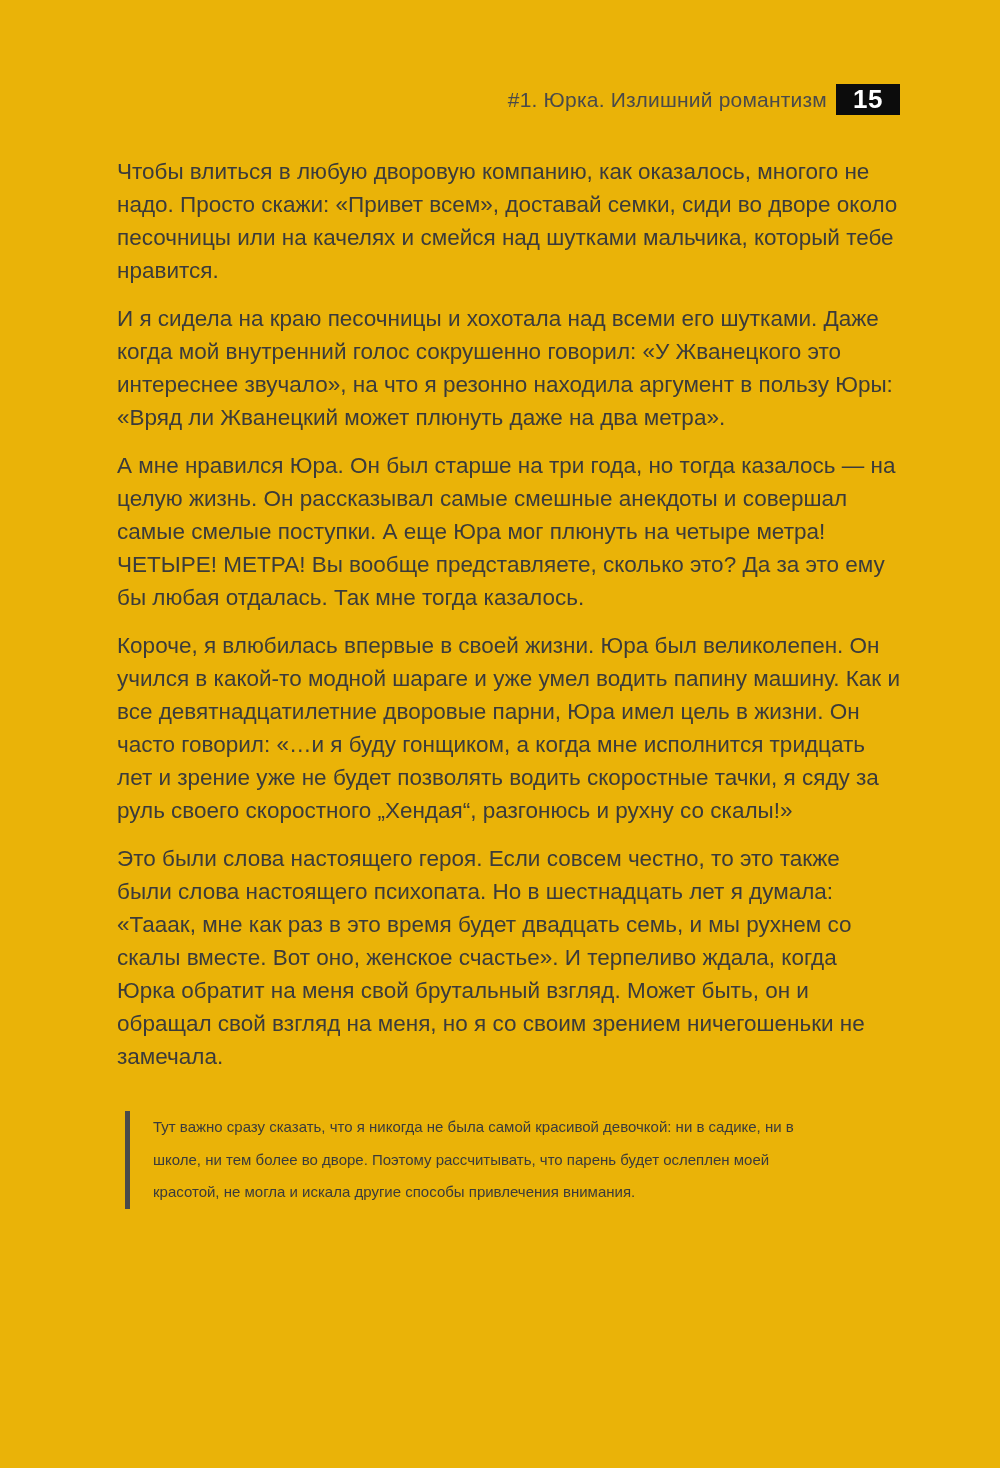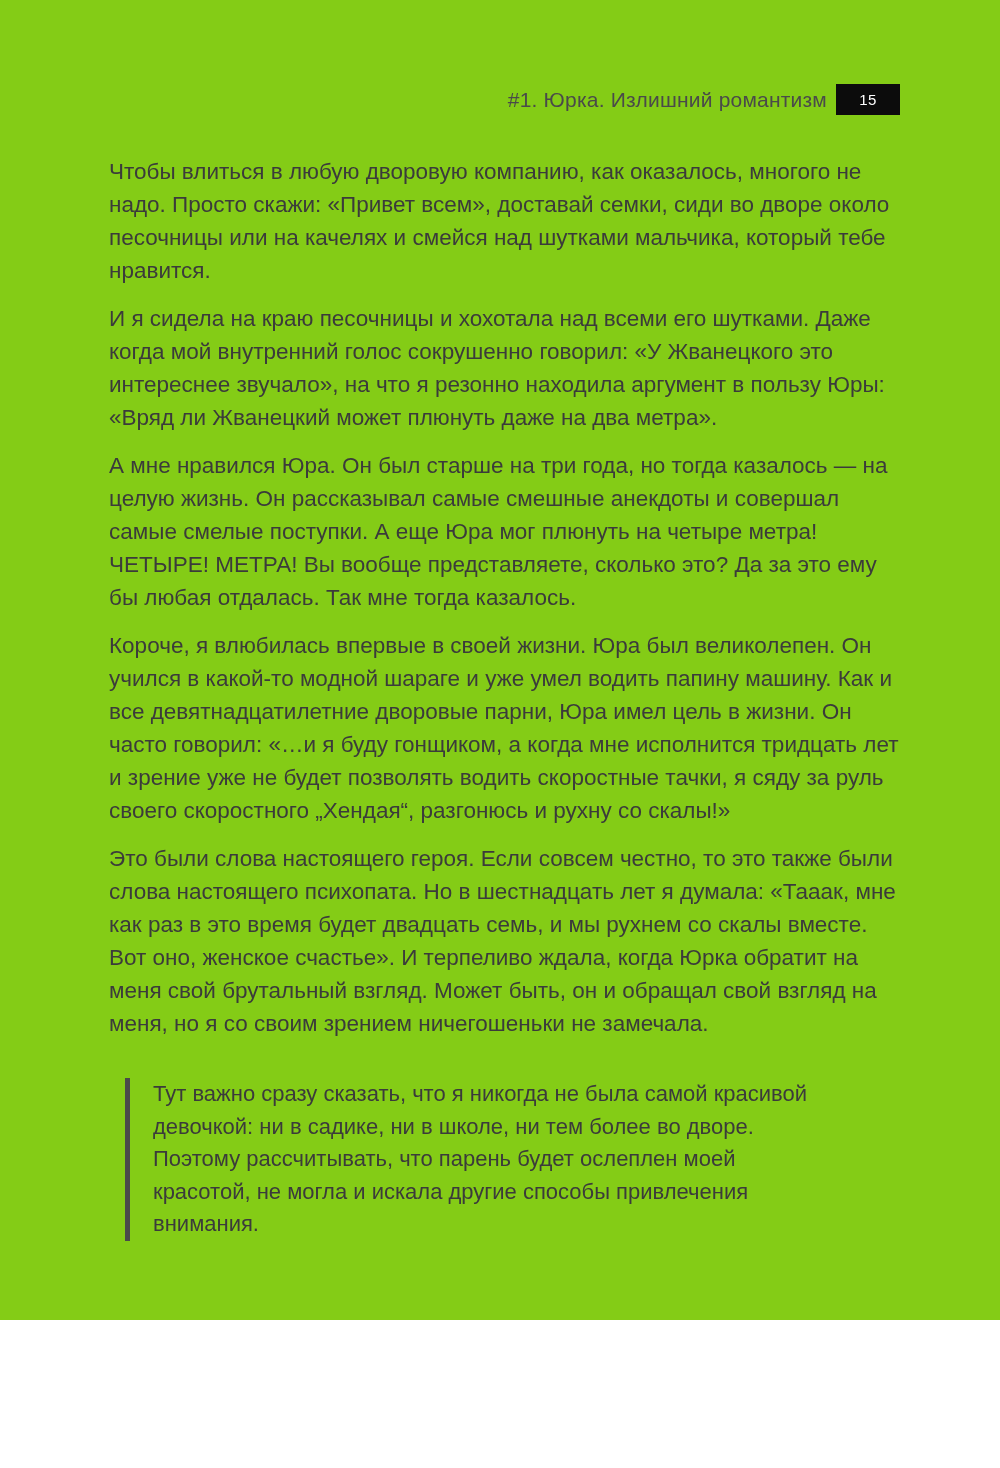--- a/index.html
+++ b/index.html
@@ -10,71 +10,71 @@
   body {
     width: 1000px;
     height: 1468px;
     font-family: "Liberation Sans", "DejaVu Sans", sans-serif;
     -webkit-font-smoothing: antialiased;
     overflow: hidden;
   }
   .page {
     position: relative;
     width: 1000px;
-    height: 1320px;
-    background: #84cc16;
+    height: 1468px;
+    background: #eab308;
   }
   .page-header {
     display: flex;
     justify-content: flex-end;
     align-items: center;
     padding-top: 84px;
     padding-right: 100px;
     gap: 9px;
   }
   .header-title {
     font-size: 21px;
     color: #4a4a4a;
     letter-spacing: 0.2px;
   }
   .page-number-box {
     background: #0c0c0c;
     color: #ffffff;
-    font-weight: normal;
-    font-size: 15px;
+    font-weight: bold;
+    font-size: 26px;
     width: 64px;
     height: 31px;
     display: flex;
     align-items: center;
     justify-content: center;
     letter-spacing: 0.5px;
   }
   .content {
     margin: 40px 100px 0 105px;
     color: #3b3b3b;
     font-size: 22.5px;
     line-height: 33px;
   }
   .content p {
-    margin: 0 0 15px 4px;
+    margin: 0 0 15px 12px;
   }
   .quote-block {
     margin-top: 38px;
     margin-left: 20px;
     display: flex;
     align-items: stretch;
   }
   .quote-bar {
     width: 5px;
     background: #4a4a4a;
     margin-right: 23px;
     flex-shrink: 0;
   }
   .quote-text {
-    font-size: 22px;
+    font-size: 15px;
     line-height: 32.5px;
     color: #3b3b3b;
     max-width: 680px;
   }
 </style>
 </head>
 <body>
 
 <div class="page">
 

